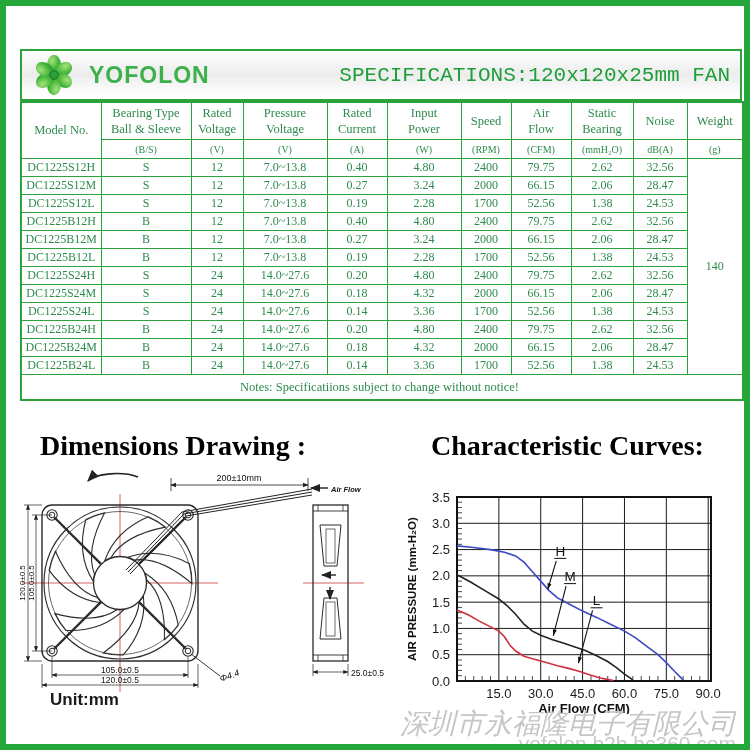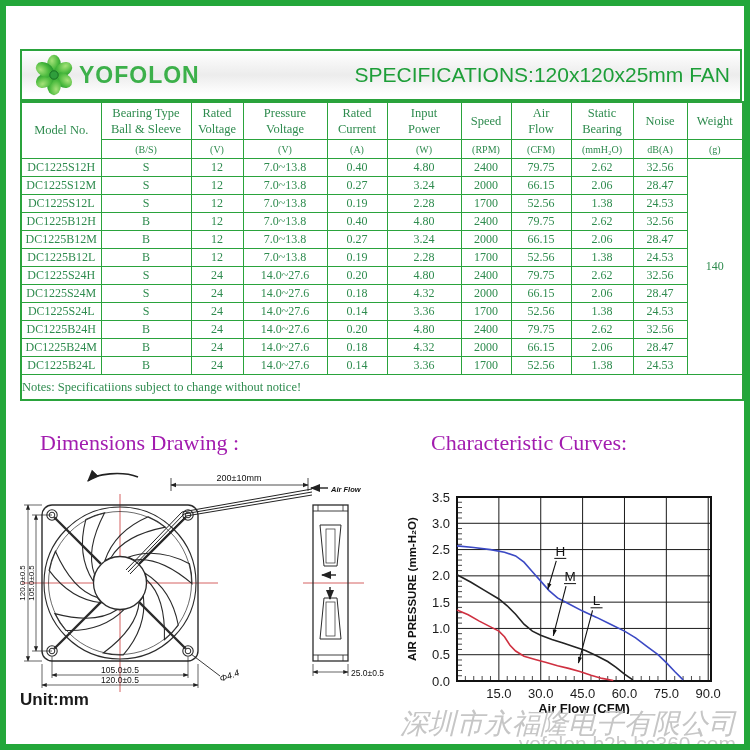--- a/index.html
+++ b/index.html
@@ -1,33 +1,33 @@
 <!DOCTYPE html>
 <html><head>
 <meta charset="utf-8">
 <style>
   html,body{margin:0;padding:0;background:#fff;}
   .page{position:relative;width:750px;height:750px;box-sizing:border-box;border:6px solid #23a73a;background:#ffffff;font-family:"Liberation Sans",sans-serif;overflow:hidden;}
   
   .header-box{position:absolute;left:14px;top:43px;width:722px;height:52px;box-sizing:border-box;border:2px solid #2aa33c;display:flex;align-items:center;justify-content:space-between;padding:0 10px;background:linear-gradient(180deg,#ffffff 0%,#ececec 50%,#ffffff 90%);}
-  .brand{display:flex;align-items:center;gap:3px;}
+  .brand{display:flex;align-items:center;gap:13px;}
   .brand-name{font-size:23px;font-weight:bold;color:#3cb04a;letter-spacing:1px;font-family:"Liberation Sans",sans-serif;}
-  .spec-title{font-family:Liberation Sans, sans-serif;font-size:21px;color:#1d9e38;}
+  .spec-title{font-family:Liberation Mono, monospace;font-size:21px;color:#1d9e38;}
   
   table.spec{position:absolute;left:14px;top:95px;width:722px;border-collapse:collapse;table-layout:fixed;border:2px solid #2aa33c;font-family:"Liberation Serif",serif;color:#2e8b4e;}
   table.spec th,table.spec td{border:1px solid #2aa33c;text-align:center;vertical-align:middle;padding:0;font-weight:normal;overflow:hidden;}
   table.spec thead tr.h1 th{height:36px;font-size:12.5px;line-height:1.3;}
   table.spec thead tr.h2 th{height:18px;font-size:10px;}
   table.spec tbody td{height:17px;font-size:12px;}
-  table.spec .notes-row td{height:24px;text-align:left;padding-right:5px;font-size:12.5px;}
+  table.spec .notes-row td{height:24px;text-align:center;padding-right:5px;font-size:12.5px;}
   
-  .sec-title{position:absolute;font-family:"Liberation Serif",serif;font-weight:normal;font-size:22px;color:#a21caf;letter-spacing:0px;}
+  .sec-title{position:absolute;font-family:"Liberation Serif",serif;font-weight:bold;font-size:28px;color:#000000;letter-spacing:0px;}
   #dim-title{left:34px;top:424px;}
   #curve-title{left:425px;top:424px;}
-  .unit-label{position:absolute;left:14px;top:684px;font-size:17px;font-weight:bold;color:#1a1a1a;}
+  .unit-label{position:absolute;left:44px;top:684px;font-size:17px;font-weight:bold;color:#1a1a1a;}
   
   .dims-svg{position:absolute;left:14px;top:462px;}
   .chart-svg{position:absolute;left:398px;top:466px;}
   
   .wm1{position:absolute;right:8px;top:699px;font-size:28px;color:#c6c6c6;z-index:5;white-space:nowrap;font-style:italic;}
   .wm2{position:absolute;right:8px;top:726px;font-size:21px;color:#c9c9c9;z-index:5;white-space:nowrap;}
 </style>
 </head>
 <body>
 

